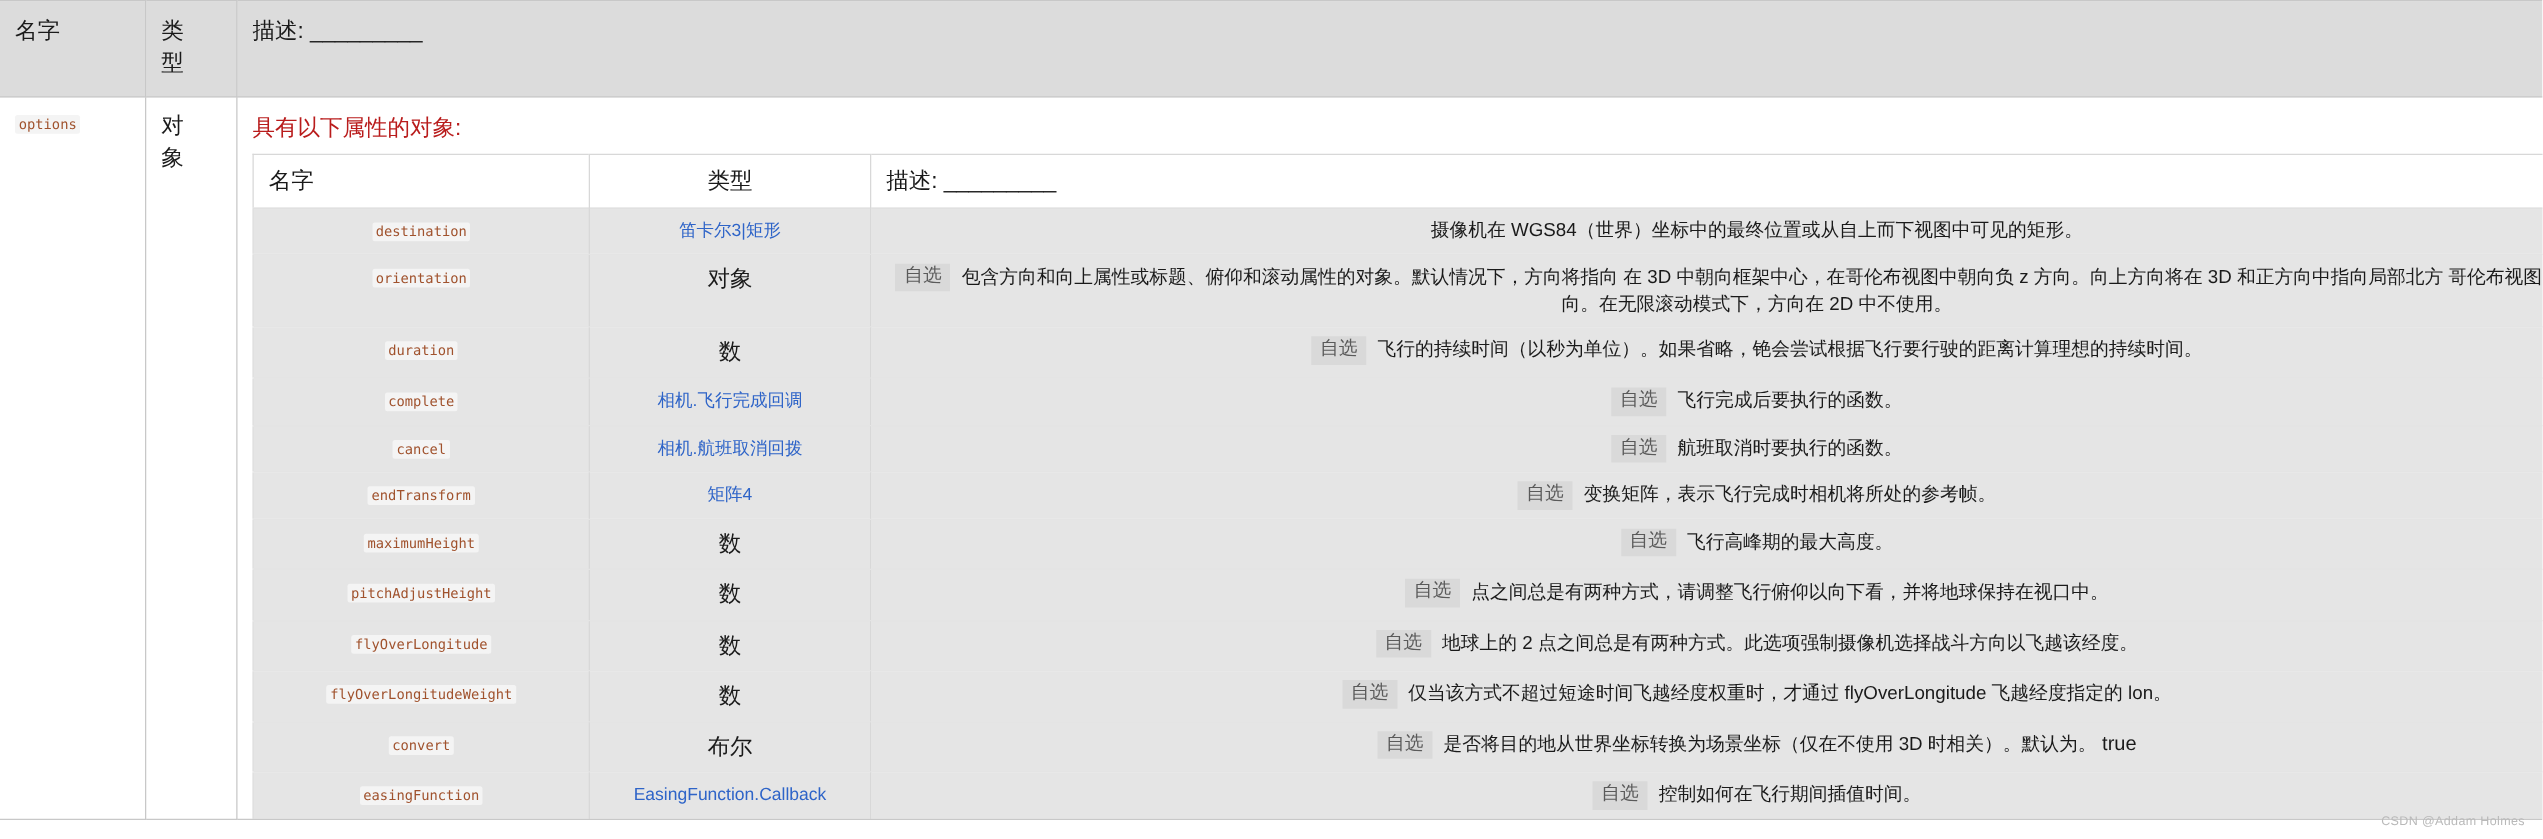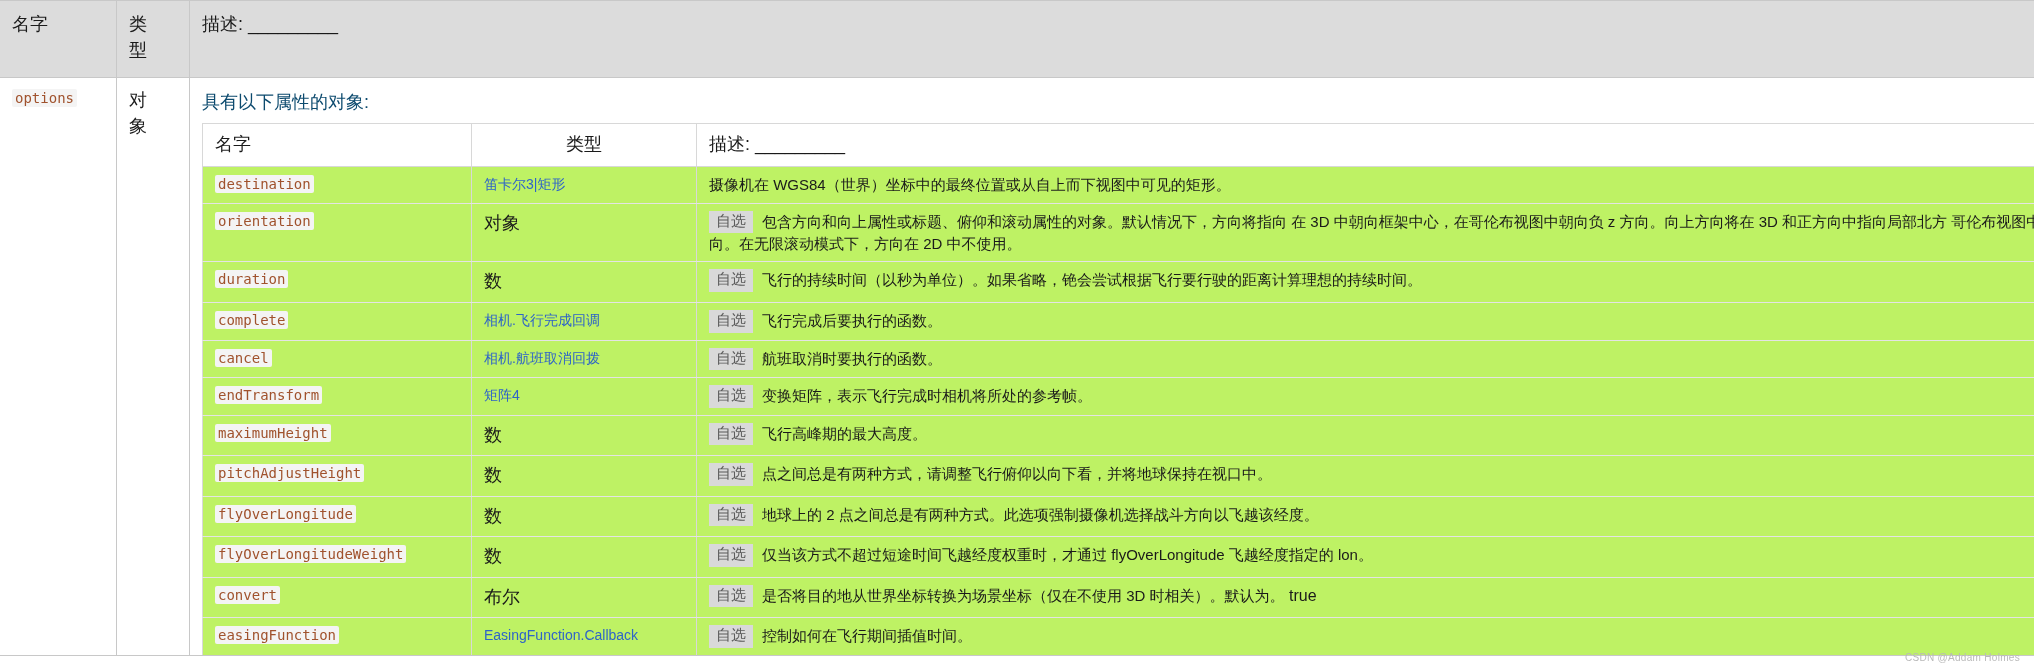--- a/index.html
+++ b/index.html
@@ -48,35 +48,35 @@
     vertical-align: top;
     padding: 10px 12px;
     background: #ffffff;
   }
   table.outer > tbody > tr > td.o-name { width: 92px; padding-left: 12px; }
   table.outer > tbody > tr > td.o-type { width: 48px; }
   table.outer > tbody > tr > td.o-desc { border-right: none; padding: 10px 0 0 12px; }
 
   .code-token {
     font-family: "DejaVu Sans Mono", "Liberation Mono", monospace;
-    font-size: 14px;
+    font-size: 11px;
     color: #a0522d;
     background: #f4f4f4;
     padding: 1px 3px;
     border-radius: 2px;
     white-space: nowrap;
   }
   .cn-type {
     font-size: 18px;
     color: #1a1a1a;
     line-height: 1.42;
   }
   .lead-text {
     font-size: 18px;
-    color: #0c4a6e;
+    color: #b91c1c;
     padding: 2px 0 8px 0;
     line-height: 1.4;
   }
 
   
   table.inner {
     border-collapse: collapse;
     width: 1912px;
     table-layout: fixed;
     border-top: 1px solid #d8d8d8;
@@ -95,21 +95,22 @@
   }
   table.inner th.in-name { width: 244px; }
   table.inner th.in-type { width: 200px; text-align: center; }
   table.inner th.in-desc { border-right: none; }
 
   table.inner td {
     padding: 7px 12px;
     border-right: 1px solid #d8d8d8;
     border-bottom: 1px solid #e4e4e4;
     vertical-align: top;
-    background: #bef264;
+    background: #e5e5e5;
+    text-align: center;
   }
   table.inner td.in-name { width: 244px; }
   table.inner td.in-type { width: 200px; }
   table.inner td.in-desc { border-right: none; }
 
   table.inner tr:last-child td { border-bottom: none; }
 
   .link {
     color: #2e64c8;
     font-size: 14px;

